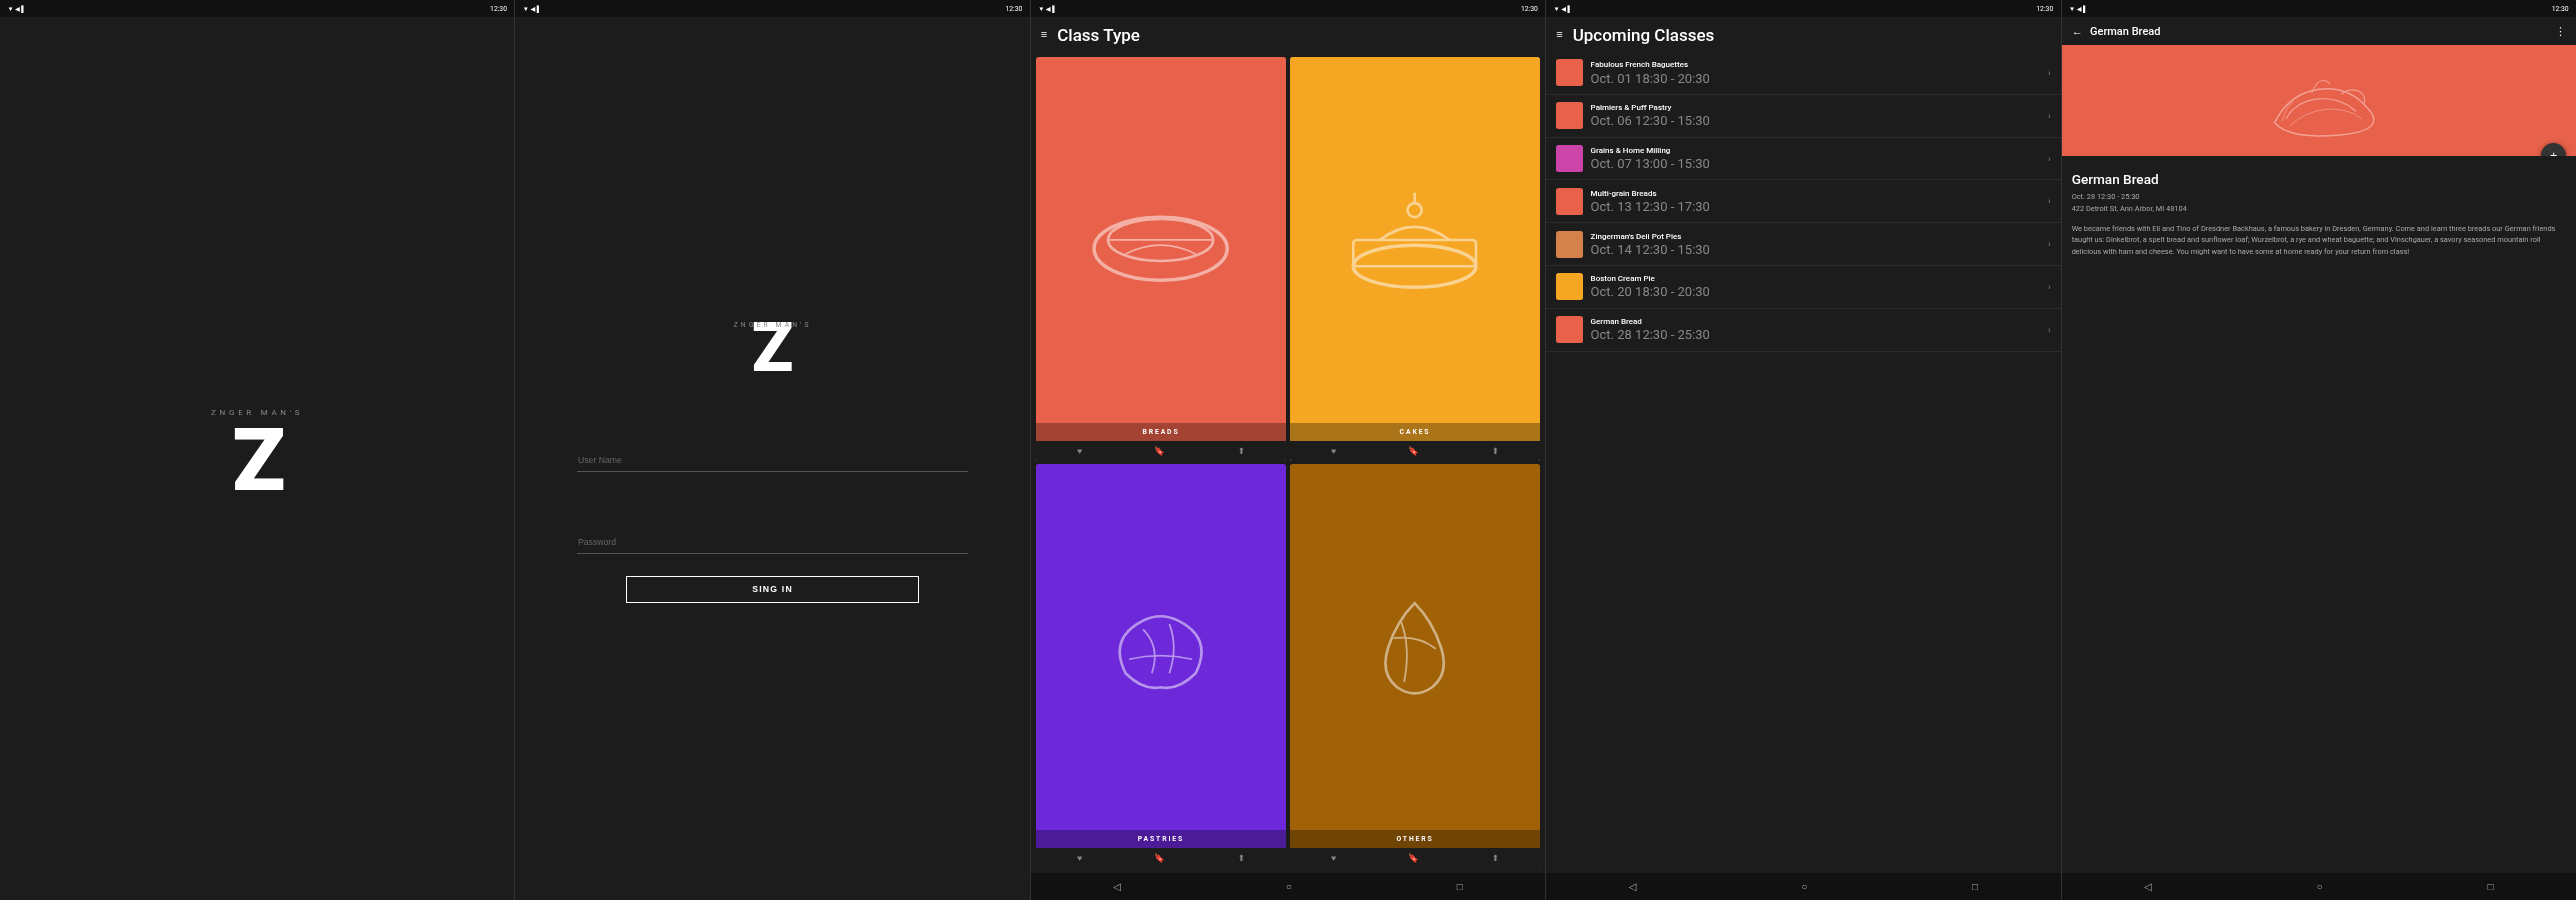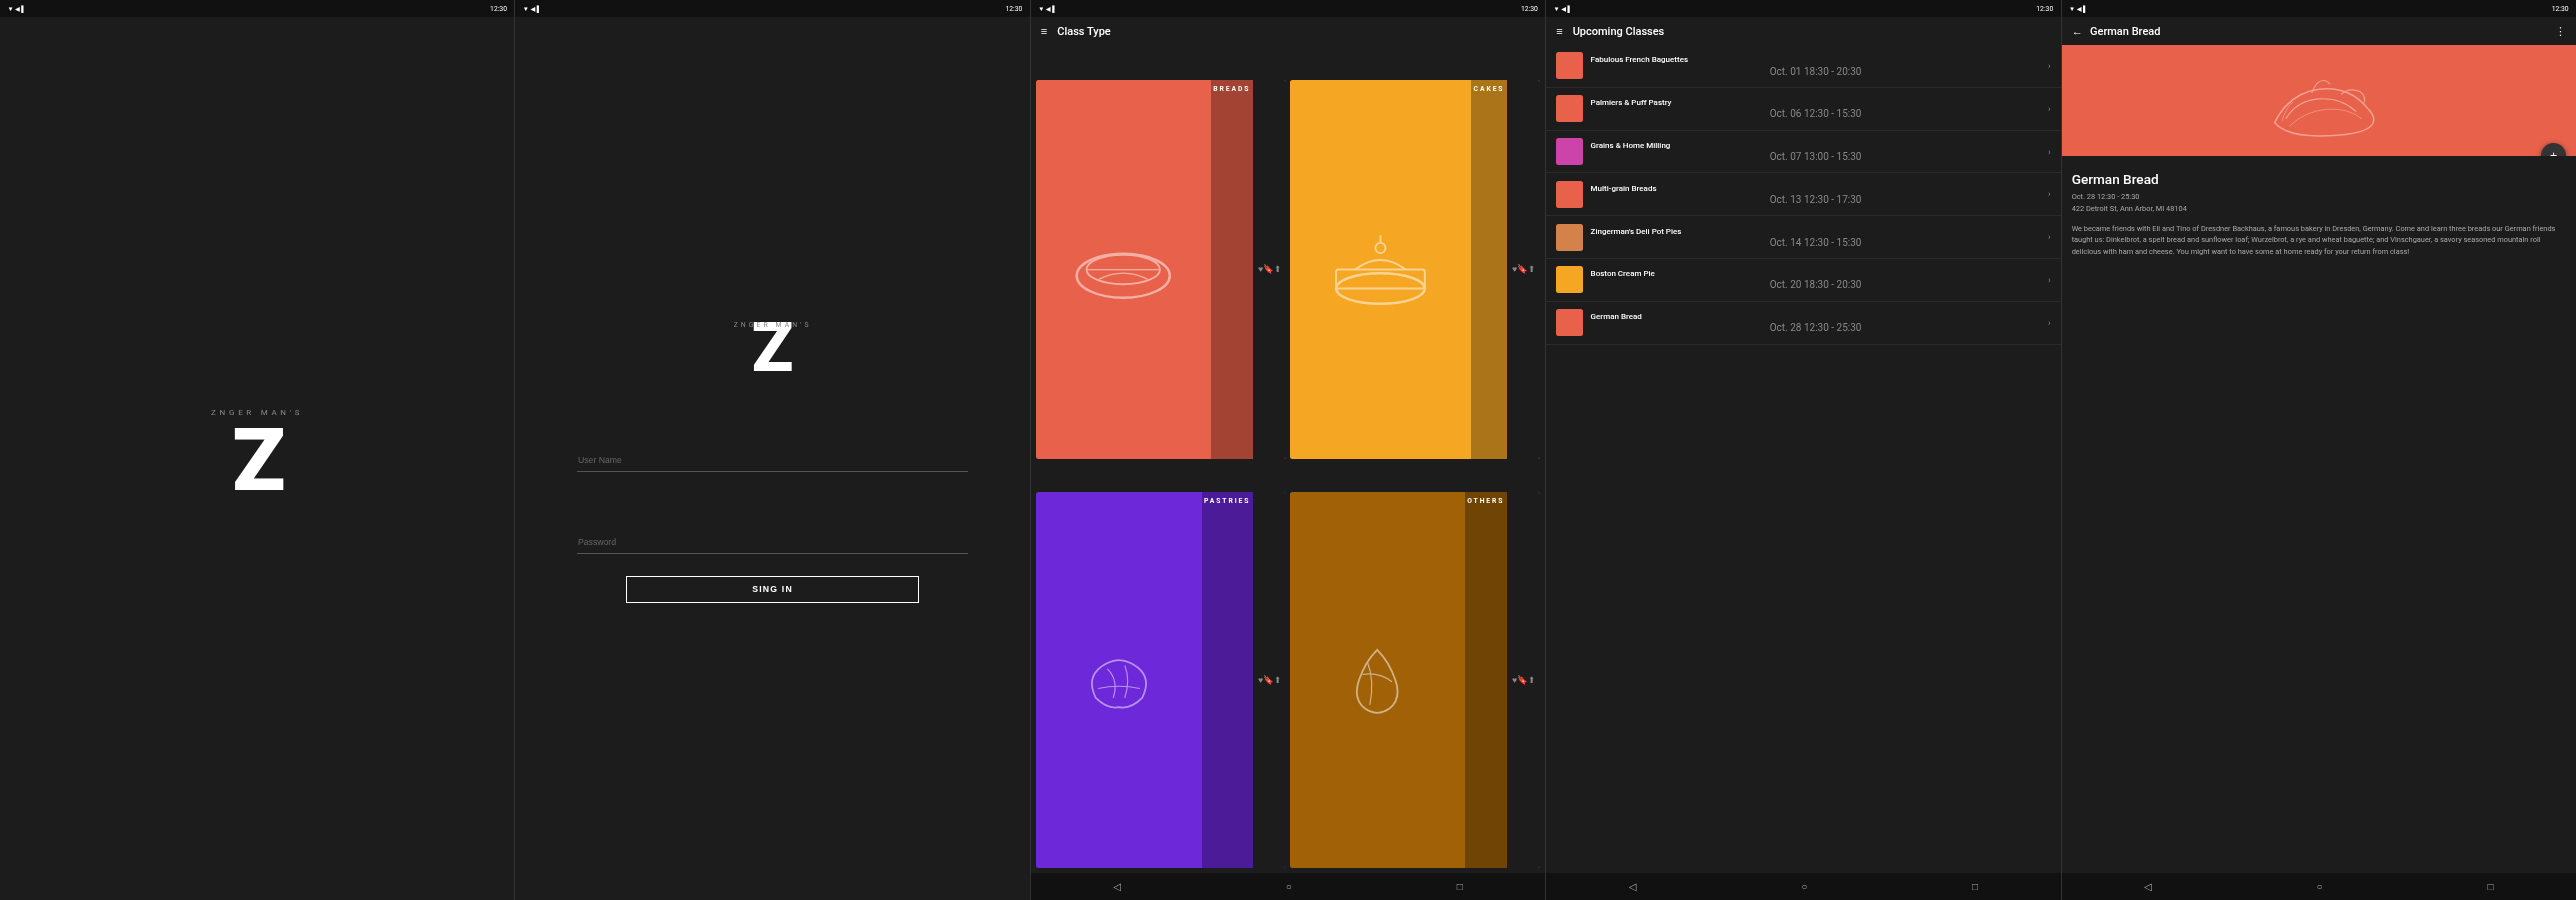--- a/index.html
+++ b/index.html
@@ -155,38 +155,37 @@
       gap: 10px;
       flex-shrink: 0;
     }
     .hamburger-icon {
       color: #fff;
       font-size: 11px;
       cursor: pointer;
     }
     .header-title {
       color: #fff;
-      font-size: 11px;
+      font-size: 17px;
       font-weight: 500;
     }
     .classtype-grid {
       display: grid;
       grid-template-columns: 1fr 1fr;
       gap: 3.7px;
       padding: 5px;
       flex: 1;
       overflow: hidden;
     }
     .class-card {
       border-radius: 2.5px;
       display: flex;
-      flex-direction: row;
+      flex-direction: column;
       overflow: hidden;
       position: relative;
-      margin-top: 30px;
     }
     .class-card-img {
       flex: 1;
       display: flex;
       align-items: center;
       justify-content: center;
       min-height: 62px;
     }
     .class-card-img svg {
       width: 70%;
@@ -271,23 +270,22 @@
     .class-info {
       flex: 1;
     }
     .class-name {
       color: #fff;
       font-size: 8px;
       font-weight: 500;
     }
     .class-date {
       color: #888;
-      font-size: 10px;
+      font-size: 13px;
       margin-top: 1.2px;
-      text-align: center;
     }
     .chevron-right {
       color: #888;
       font-size: 8.7px;
     }
 
     
     .screen-detail {
       flex: 1;
       display: flex;

